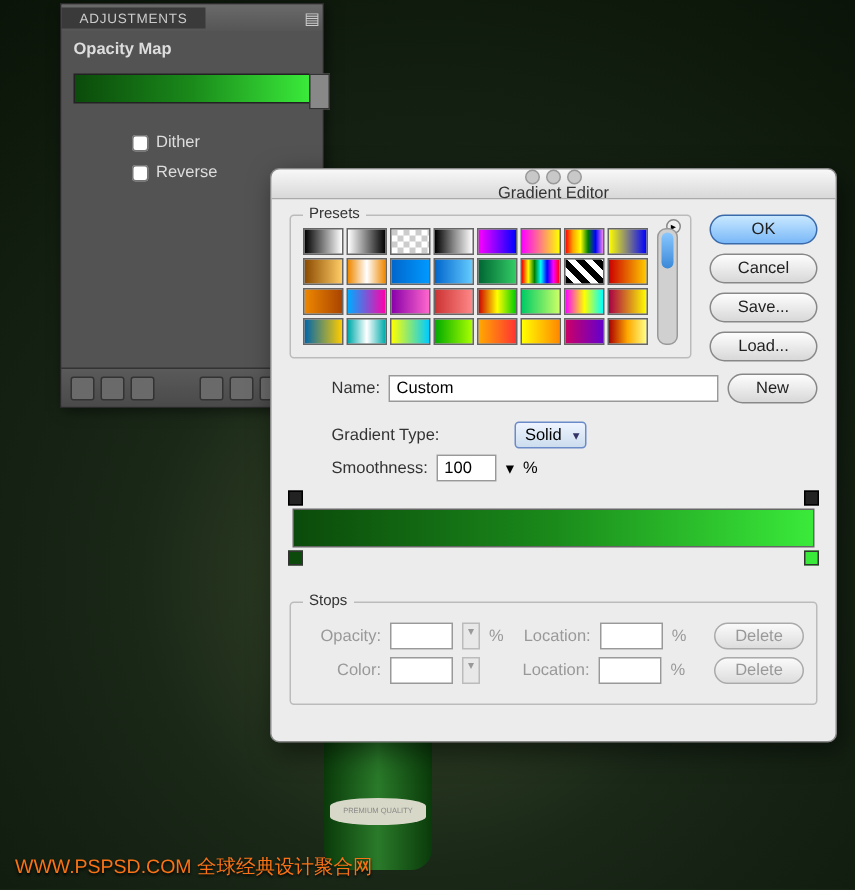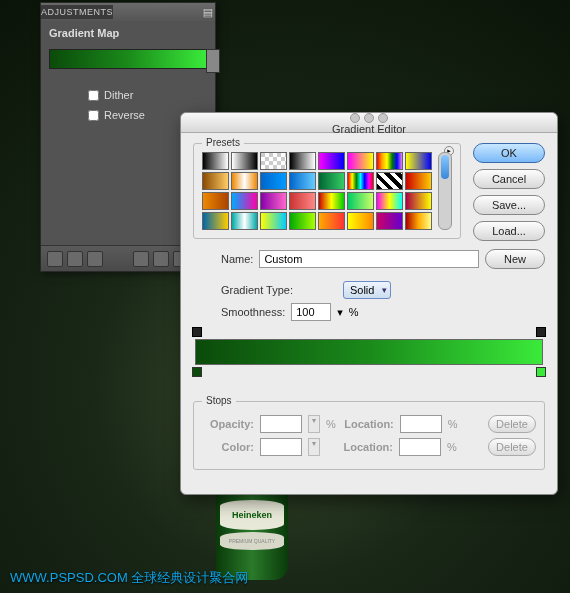--- a/index.html
+++ b/index.html
@@ -3,25 +3,25 @@
 <meta charset="utf-8">
 <style>
 * { box-sizing: border-box; margin: 0; padding: 0; font-family: "Lucida Grande", Arial, sans-serif; font-size: 11px; }
 body { width: 570px; height: 593px; background: #1a2818; position: relative; overflow: hidden; }
 .canvas-bg { position: absolute; inset: 0; background: radial-gradient(circle at 50% 65%, #3a4a2a 0%, #1a2818 40%, #0a1408 100%); }
 .bottle { position: absolute; left: 216px; top: 440px; width: 72px; height: 140px; }
 .bottle-neck { width: 26px; height: 40px; margin: 0 auto; background: linear-gradient(90deg, #0a3a0a, #2a6a2a, #0a3a0a); border-radius: 4px 4px 0 0; }
 .bottle-body { width: 72px; height: 100px; background: linear-gradient(90deg, #0a3a0a, #2a7a2a, #0a3a0a); border-radius: 8px 8px 14px 14px; position: relative; }
 .bottle-label { position: absolute; top: 20px; left: 4px; right: 4px; height: 30px; background: #e8e8d8; border-radius: 50%/20%; display: flex; align-items: center; justify-content: center; color: #0a5a0a; font-weight: bold; font-size: 9px; }
 .bottle-band { position: absolute; top: 52px; left: 4px; right: 4px; height: 18px; background: #d8d8c8; border-radius: 50%/30%; font-size: 5px; display:flex;align-items:center;justify-content:center;color:#888;}
-.watermark { position: absolute; bottom: 6px; left: 10px; color: #0ea5e9; font-size: 13px; text-shadow: 0 1px 2px #000; }
+.watermark { position: absolute; bottom: 6px; left: 10px; color: #f97316; font-size: 13px; text-shadow: 0 1px 2px #000; }
 
 .panel-adj { position: absolute; left: 40px; top: 2px; width: 176px; background: #535353; border: 1px solid #2a2a2a; box-shadow: 2px 2px 8px rgba(0,0,0,.5); }
 .panel-tabbar { height: 18px; background: linear-gradient(#6a6a6a,#555); display: flex; align-items: center; }
-.panel-tab { background: #3a3a3a; color: #ccc; padding: 2px 0; font-size: 9px; letter-spacing: .5px; }
+.panel-tab { background: #3a3a3a; color: #ccc; padding: 2px 12px; font-size: 9px; letter-spacing: .5px; }
 .panel-menu { margin-left: auto; width: 14px; text-align: center; color: #ccc; cursor: pointer; }
 .panel-body { background: #535353; padding: 6px 8px; color: #ddd; }
 .adj-title { font-size: 11px; margin-bottom: 10px; font-weight: bold; }
 .grad-preview { height: 20px; background: linear-gradient(90deg, #0b4a0b 0%, #1a8a1a 50%, #3aea3a 100%); border: 1px solid #222; margin-bottom: 4px; position: relative; }
 .grad-preview::after { content:""; position:absolute; right:-14px; top:-1px; width:12px; height:22px; background:#888; border:1px solid #333; }
 .adj-check { display: flex; align-items: center; gap: 5px; margin: 8px 0; color: #ddd; padding-left: 39px; }
 .adj-check input { width: 11px; height: 11px; }
 .panel-footer { height: 26px; background: linear-gradient(#5a5a5a,#4a4a4a); border-top: 1px solid #333; display: flex; align-items: center; gap: 4px; padding: 0 6px; }
 .footer-icon { width: 16px; height: 16px; background: #6a6a6a; border: 1px solid #333; border-radius: 2px; }
 .panel-spacer { height: 110px; }
@@ -56,48 +56,47 @@
 .wm-overlay { position: absolute; left: 50%; transform: translateX(-50%); top: 186px; font-size: 9px; color: #999; letter-spacing: 2px; pointer-events:none; }
 
 .grad-bar-wrap { position: relative; margin: 18px 2px 22px; }
 .grad-bar { height: 26px; background: linear-gradient(90deg, #0b4a0b 0%, #1a8a1a 50%, #3aea3a 100%); border: 1px solid #666; }
 .stop-top { position:absolute; top:-12px; width:10px; height:10px; background:#222; border:1px solid #000; }
 .stop-top.left { left:-3px; } .stop-top.right { right:-3px; }
 .stop-bot { position:absolute; bottom:-12px; width:10px; height:10px; border:1px solid #333; }
 .stop-bot.left { left:-3px; background:#0b4a0b; } .stop-bot.right { right:-3px; background:#3aea3a; }
 
 .stops-row { display: flex; align-items: center; gap: 6px; margin: 5px 0; justify-content: flex-start; }
-.stops-row .lbl { width: 52px; text-align: right; color: #999; font-weight: bold; }
+.stops-row .lbl { width: 52px; text-align: right; color: #999; }
 .stops-row .text-input { width: 42px; background:#fff; color:#999; }
 .stops-row .drop { width:12px; height:18px; border:1px solid #bbb; background:#e8e8e8; display:inline-block; text-align:center; font-size:8px; color:#999; }
-.del-btn { width: 48px; height: 18px; background: linear-gradient(#fafafa,#ddd); border:1px solid #aaa; border-radius:9px; color:#999; margin-left:auto; }
+.del-btn { width: 60px; height: 18px; background: linear-gradient(#fafafa,#ddd); border:1px solid #aaa; border-radius:9px; color:#999; margin-left:auto; }
 .presets-group { margin-right: 84px; }
 .name-row { margin-right: 0; }
 .new-btn { width: 60px; height: 20px; }
 </style>
 </head>
 <body>
 
 <div class="canvas-bg"></div>
 <div class="bottle">
   <div class="bottle-neck"></div>
   <div class="bottle-body">
-    <div class="bottle-label">Heineken</div>
     <div class="bottle-band">PREMIUM QUALITY</div>
   </div>
 </div>
 <div class="watermark">WWW.PSPSD.COM 全球经典设计聚合网</div>
 
 <div class="panel-adj">
   <div class="panel-tabbar">
     <div class="panel-tab">ADJUSTMENTS</div>
     <div class="panel-menu">▤</div>
   </div>
   <div class="panel-body">
-    <div class="adj-title">Gradient Map</div>
+    <div class="adj-title">Opacity Map</div>
     <div class="grad-preview"></div>
     <div style="height:8px"></div>
     <label class="adj-check">
       <input type="checkbox" style="">
       <span>Dither</span>
     </label>
     <label class="adj-check">
       <input type="checkbox" style="">
       <span>Reverse</span>
     </label>

